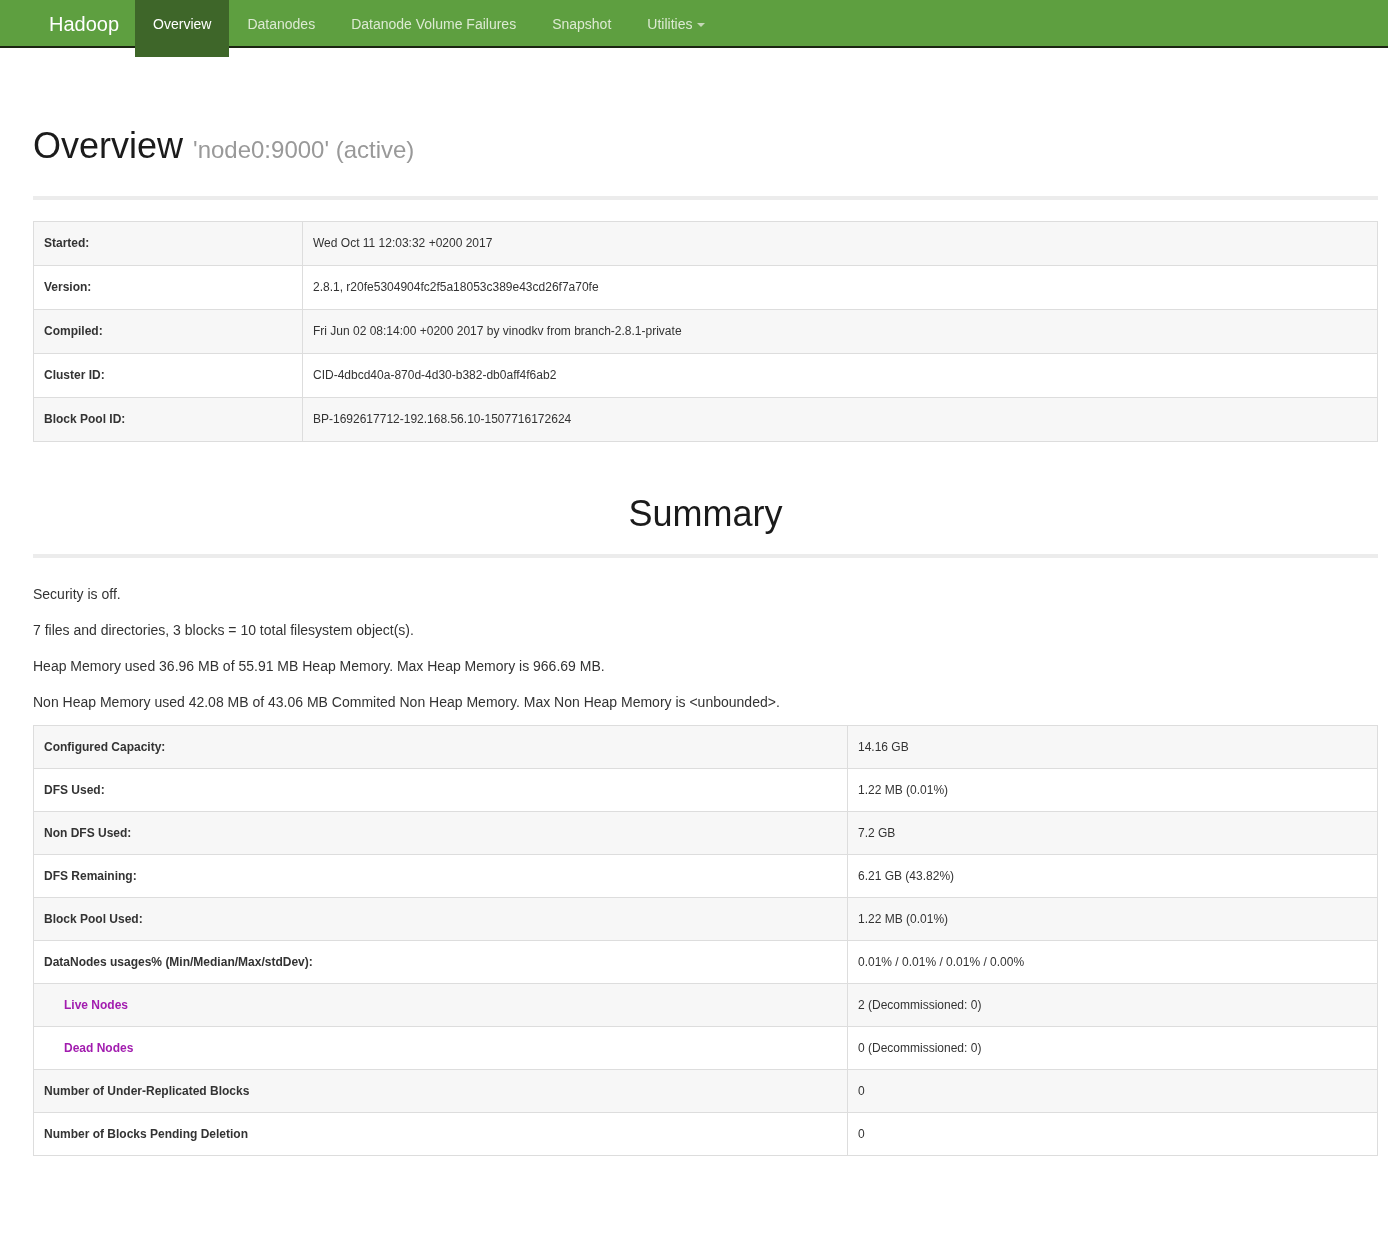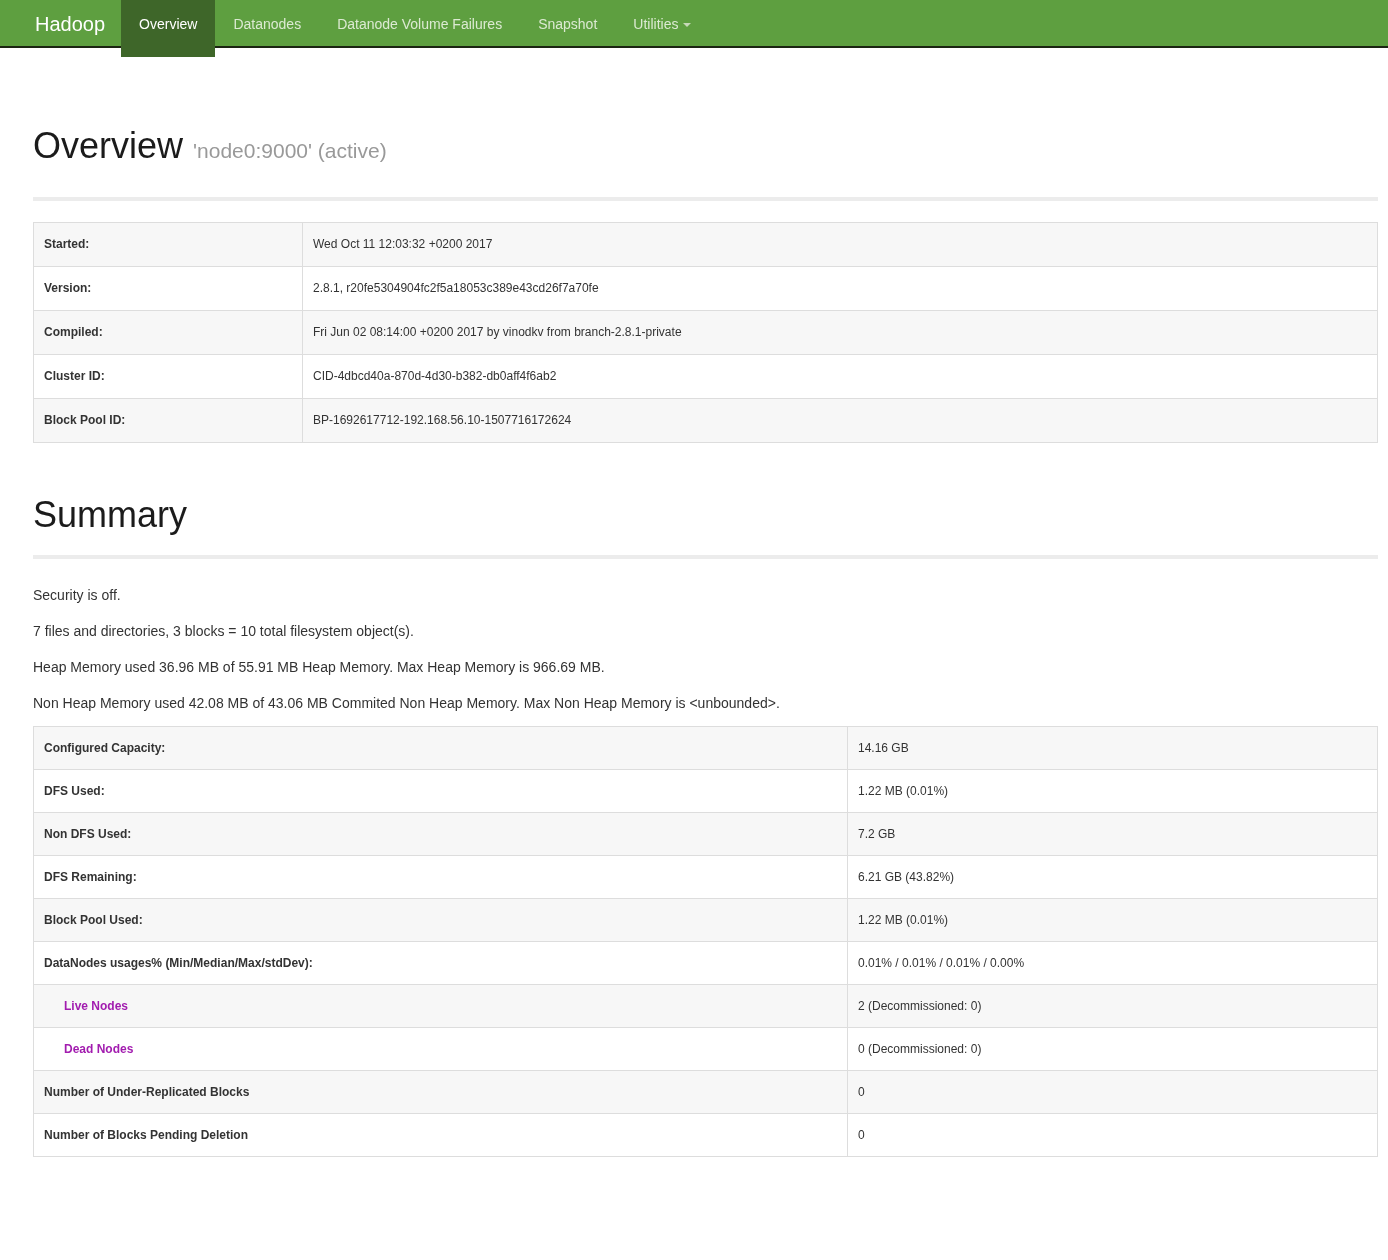--- a/index.html
+++ b/index.html
@@ -8,21 +8,21 @@
     width:1388px; height:1260px; overflow:hidden;
     background:#fff; color:#333;
     font-family:"Liberation Sans","DejaVu Sans",sans-serif;
     font-size:14px;
   }
 
   
   .navbar {
     width:100%; height:48px; background:#5e9f40;
     border-bottom:2px solid #1b2412;
-    display:flex; align-items:flex-start;
+    display:flex; align-items:flex-start;padding-left:14px;
   }
   .brand {
     display:block; line-height:48px; padding:0 16px 0 35px;
     color:#fff; font-size:20px; text-decoration:none; white-space:nowrap;
   }
   .nav-list { display:flex; margin:0; padding:0; list-style:none; }
   .nav-link {
     display:block; line-height:48px; padding:0 18px;
     color:#dcead2; font-size:14px; text-decoration:none; white-space:nowrap;
   }
@@ -33,23 +33,23 @@
   .caret {
     display:inline-block; width:0; height:0; margin-left:5px; vertical-align:middle;
     border-top:4px solid #c6d8b8; border-left:4px solid transparent; border-right:4px solid transparent;
   }
 
   
   .container { width:1345px; margin-left:33px; }
 
   .page-header { border-bottom:4px solid #ececec; }
   #overview-header { margin-top:78px; padding-bottom:26px; }
-  #summary-header  { margin-top:52px; padding-bottom:20px; }
+  #summary-header  { margin-top:52px; padding-bottom:20px;text-align:center; }
   h1 { margin:0; font-size:36px; font-weight:normal; color:#1b1b1b; line-height:40px; }
-  h1 .subtitle { font-size:21px; color:#999; }
+  h1 .subtitle { font-size:24px; color:#999; }
 
   
   table { border-collapse:collapse; width:100%; background:#fff; }
   #overview-table { margin-top:21px; }
   #summary-table  { margin-top:-5px; }
   th, td {
     border:1px solid #ddd; text-align:left; vertical-align:top;
     font-size:12px; line-height:17px;
   }
   #overview-table th, #overview-table td { padding:13px 10px; }

